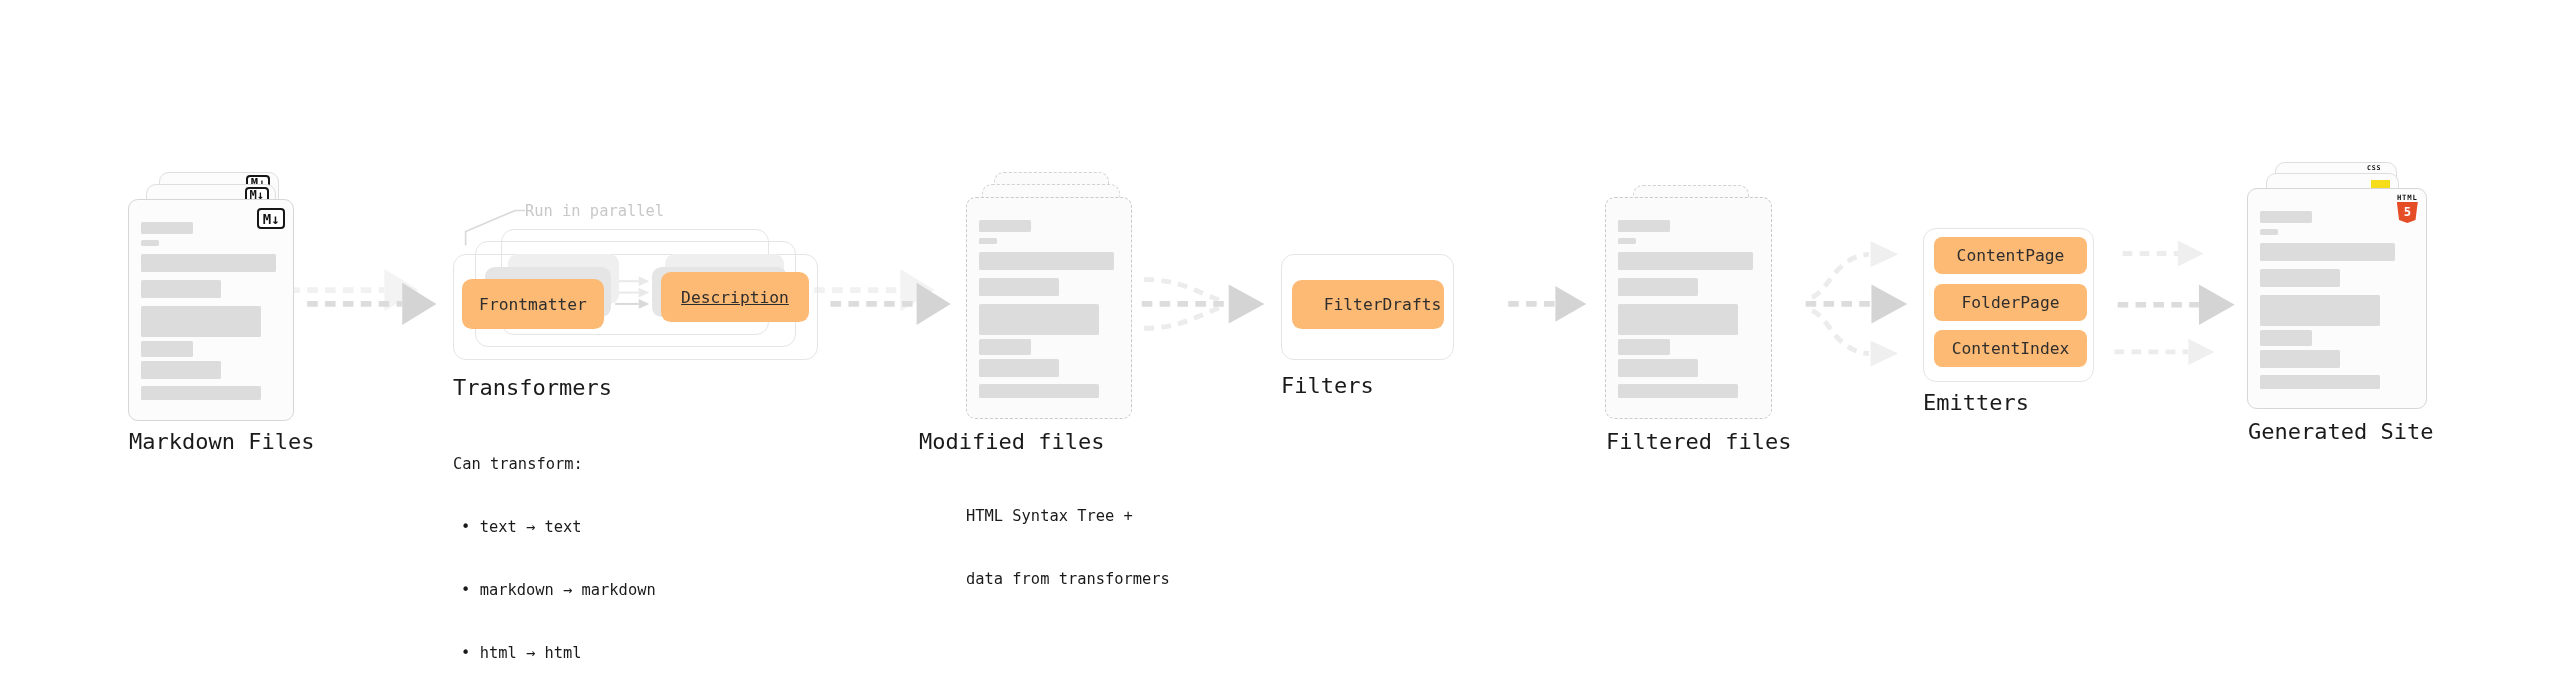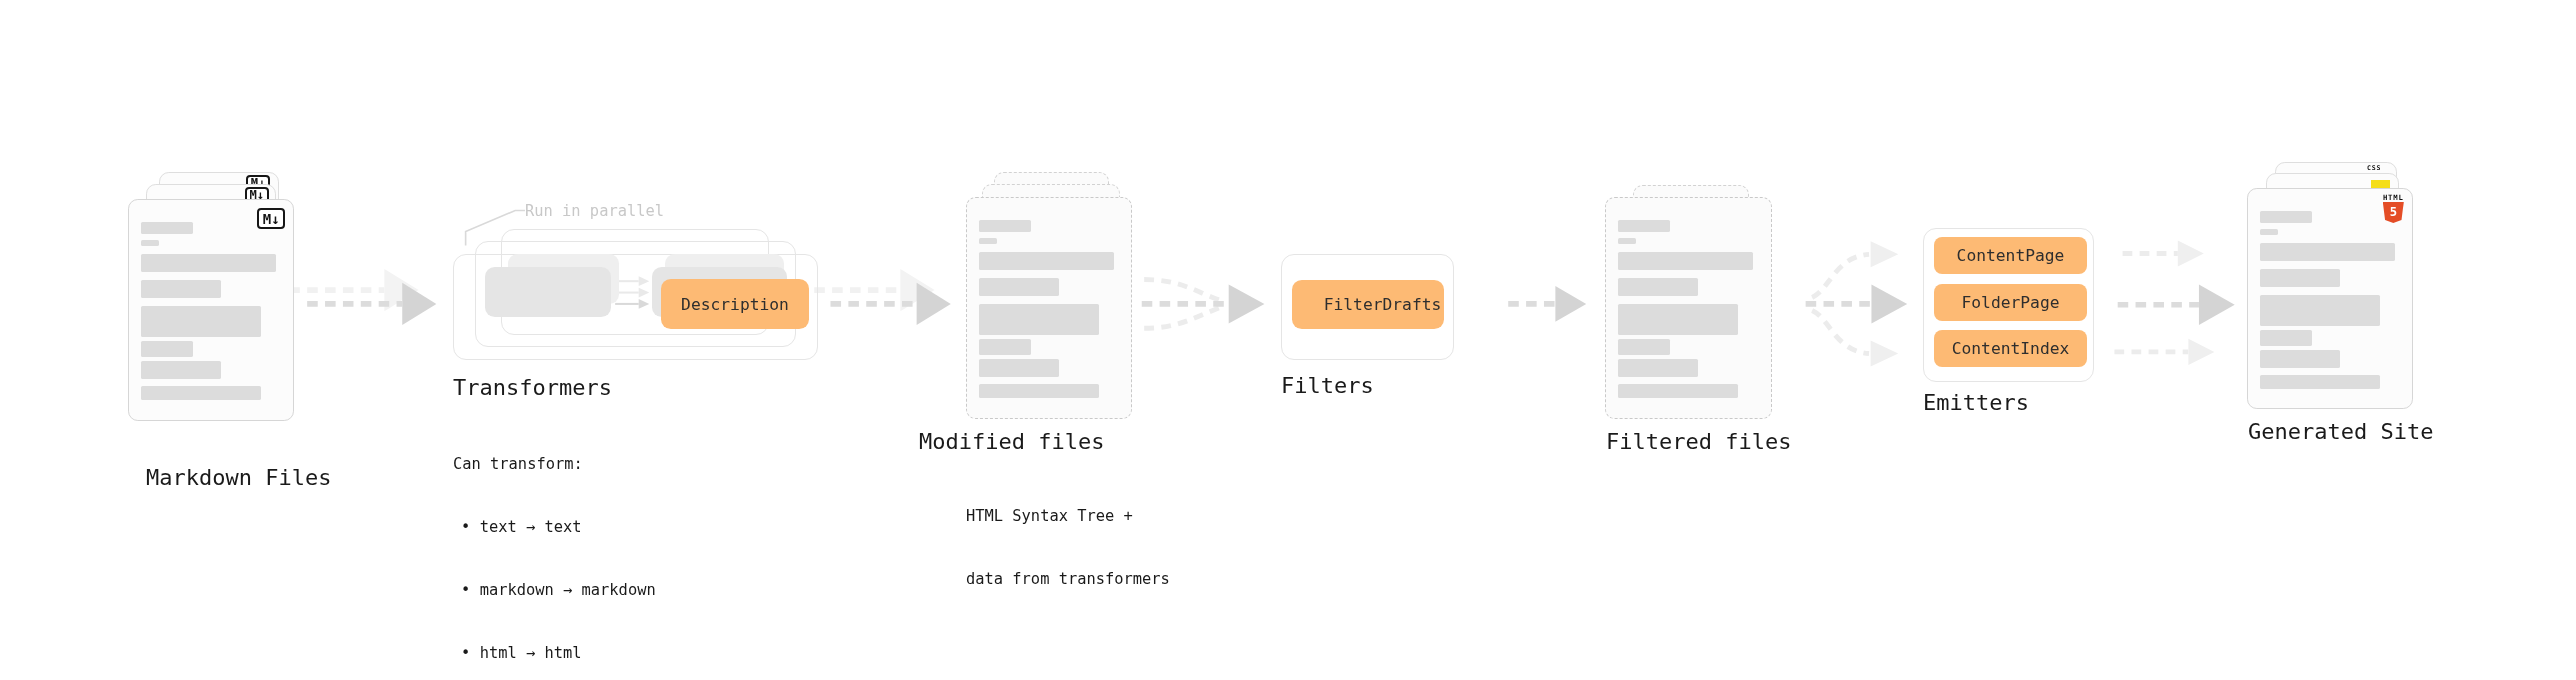--- a/index.html
+++ b/index.html
@@ -139,32 +139,33 @@
       <div class="bar b1"></div>
         <div class="bar b2"></div>
       <div class="bar b3"></div>
         <div class="bar b4"></div>
       <div class="bar b5"></div>
         <div class="bar b6"></div>
       <div class="bar b7"></div>
         <div class="bar b8"></div>
     </div>
   </div>
-  <div class="node-label" style="left:146px;top:429px;margin-top:36px;">Markdown Files</div>
+  <div class="node-label" style="left:129px;top:429px;">Markdown Files</div>
 
   <div class="outline" style="left:501px;top:229px;width:268px;height:106px;"></div>
   <div class="outline" style="left:475px;top:241px;width:321px;height:106px;"></div>
   <div class="outline" style="left:453px;top:254px;width:365px;height:106px;"></div>
 
   <div class="chip g3" style="left:508px;top:254px;width:111px;height:50px;"></div>
   <div class="chip g2" style="left:485px;top:267px;width:126px;height:50px;"></div>
+  <div class="chip" style="left:462px;top:279px;width:142px;height:50px;">Frontmatter</div>
 
   <div class="chip g3" style="left:665px;top:254px;width:119px;height:50px;"></div>
   <div class="chip g2" style="left:652px;top:267px;width:135px;height:50px;"></div>
-  <div class="chip" style="left:661px;top:279px;width:148px;height:50px;">Description</div>
+  <div class="chip" style="left:661px;top:272px;width:148px;height:50px;text-decoration:underline;">Description</div>
 
   <div class="annotation" style="left:525px;top:202px;">Run in parallel</div>
   <div class="node-label" style="left:453px;top:375px;">Transformers</div>
   <div class="note" style="left:453px;top:412px;">
     <div>Can transform:</div>
     <div class="ind">• text → text</div>
     <div class="ind">• markdown → markdown</div>
     <div class="ind">• html → html</div>
   </div>
 
@@ -215,21 +216,21 @@
 
   <div class="file-card ghost" style="left:2275px;top:162px;width:122px;height:98px;">
     <div class="css-badge" style="right:11.4px;top:2.4px;">
       <div class="t">CSS</div>
       <div class="u"></div>
     </div>
   </div>
   <div class="file-card ghost" style="left:2266px;top:173px;width:133px;height:98px;">
     <div class="js-badge" style="right:8.1px;top:5.7px;"></div>
   </div>
-  <div class="file-card" style="left:2247px;top:188px;width:166px;height:221px;">
+  <div class="file-card" style="left:2247px;top:188px;width:180px;height:221px;">
     <div class="h5-badge" style="right:6.5px;top:4.9px;">
       <div class="t">HTML</div>
       <div class="shield">
           <span>5</span>
         </div>
     </div>
     <div class="bars">
       <div class="bar b1"></div>
         <div class="bar b2"></div>
       <div class="bar b3"></div>

